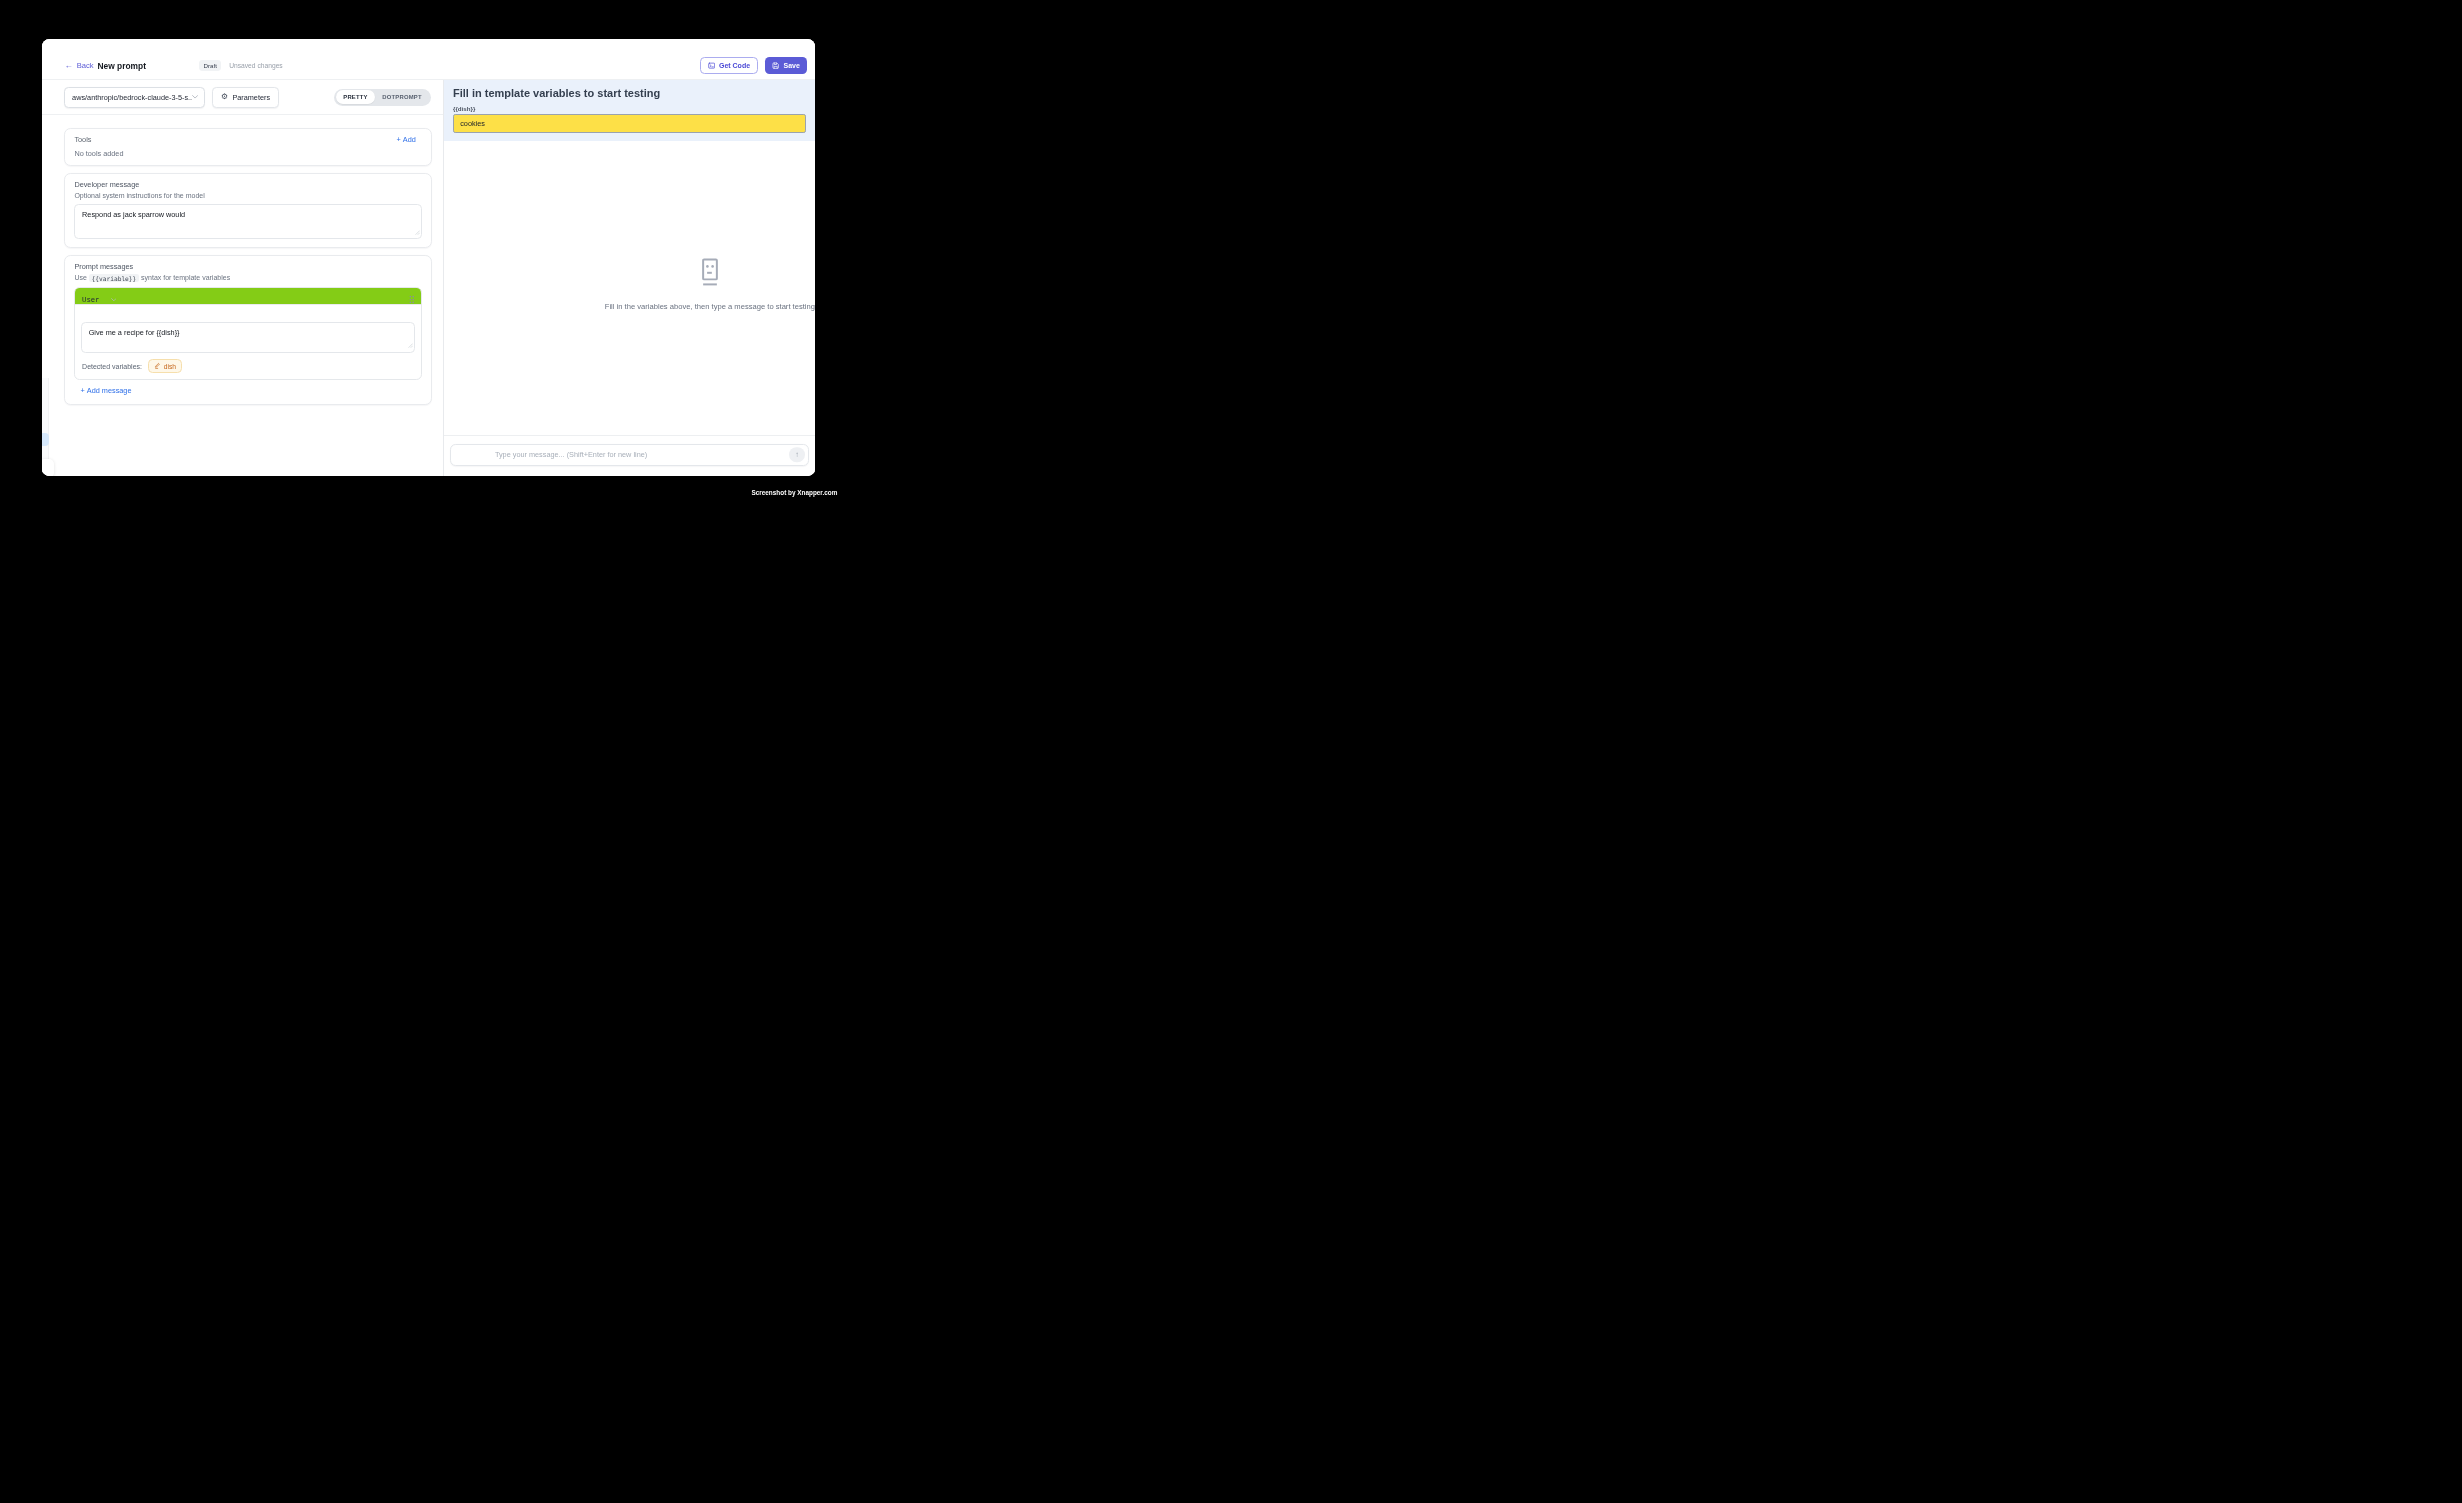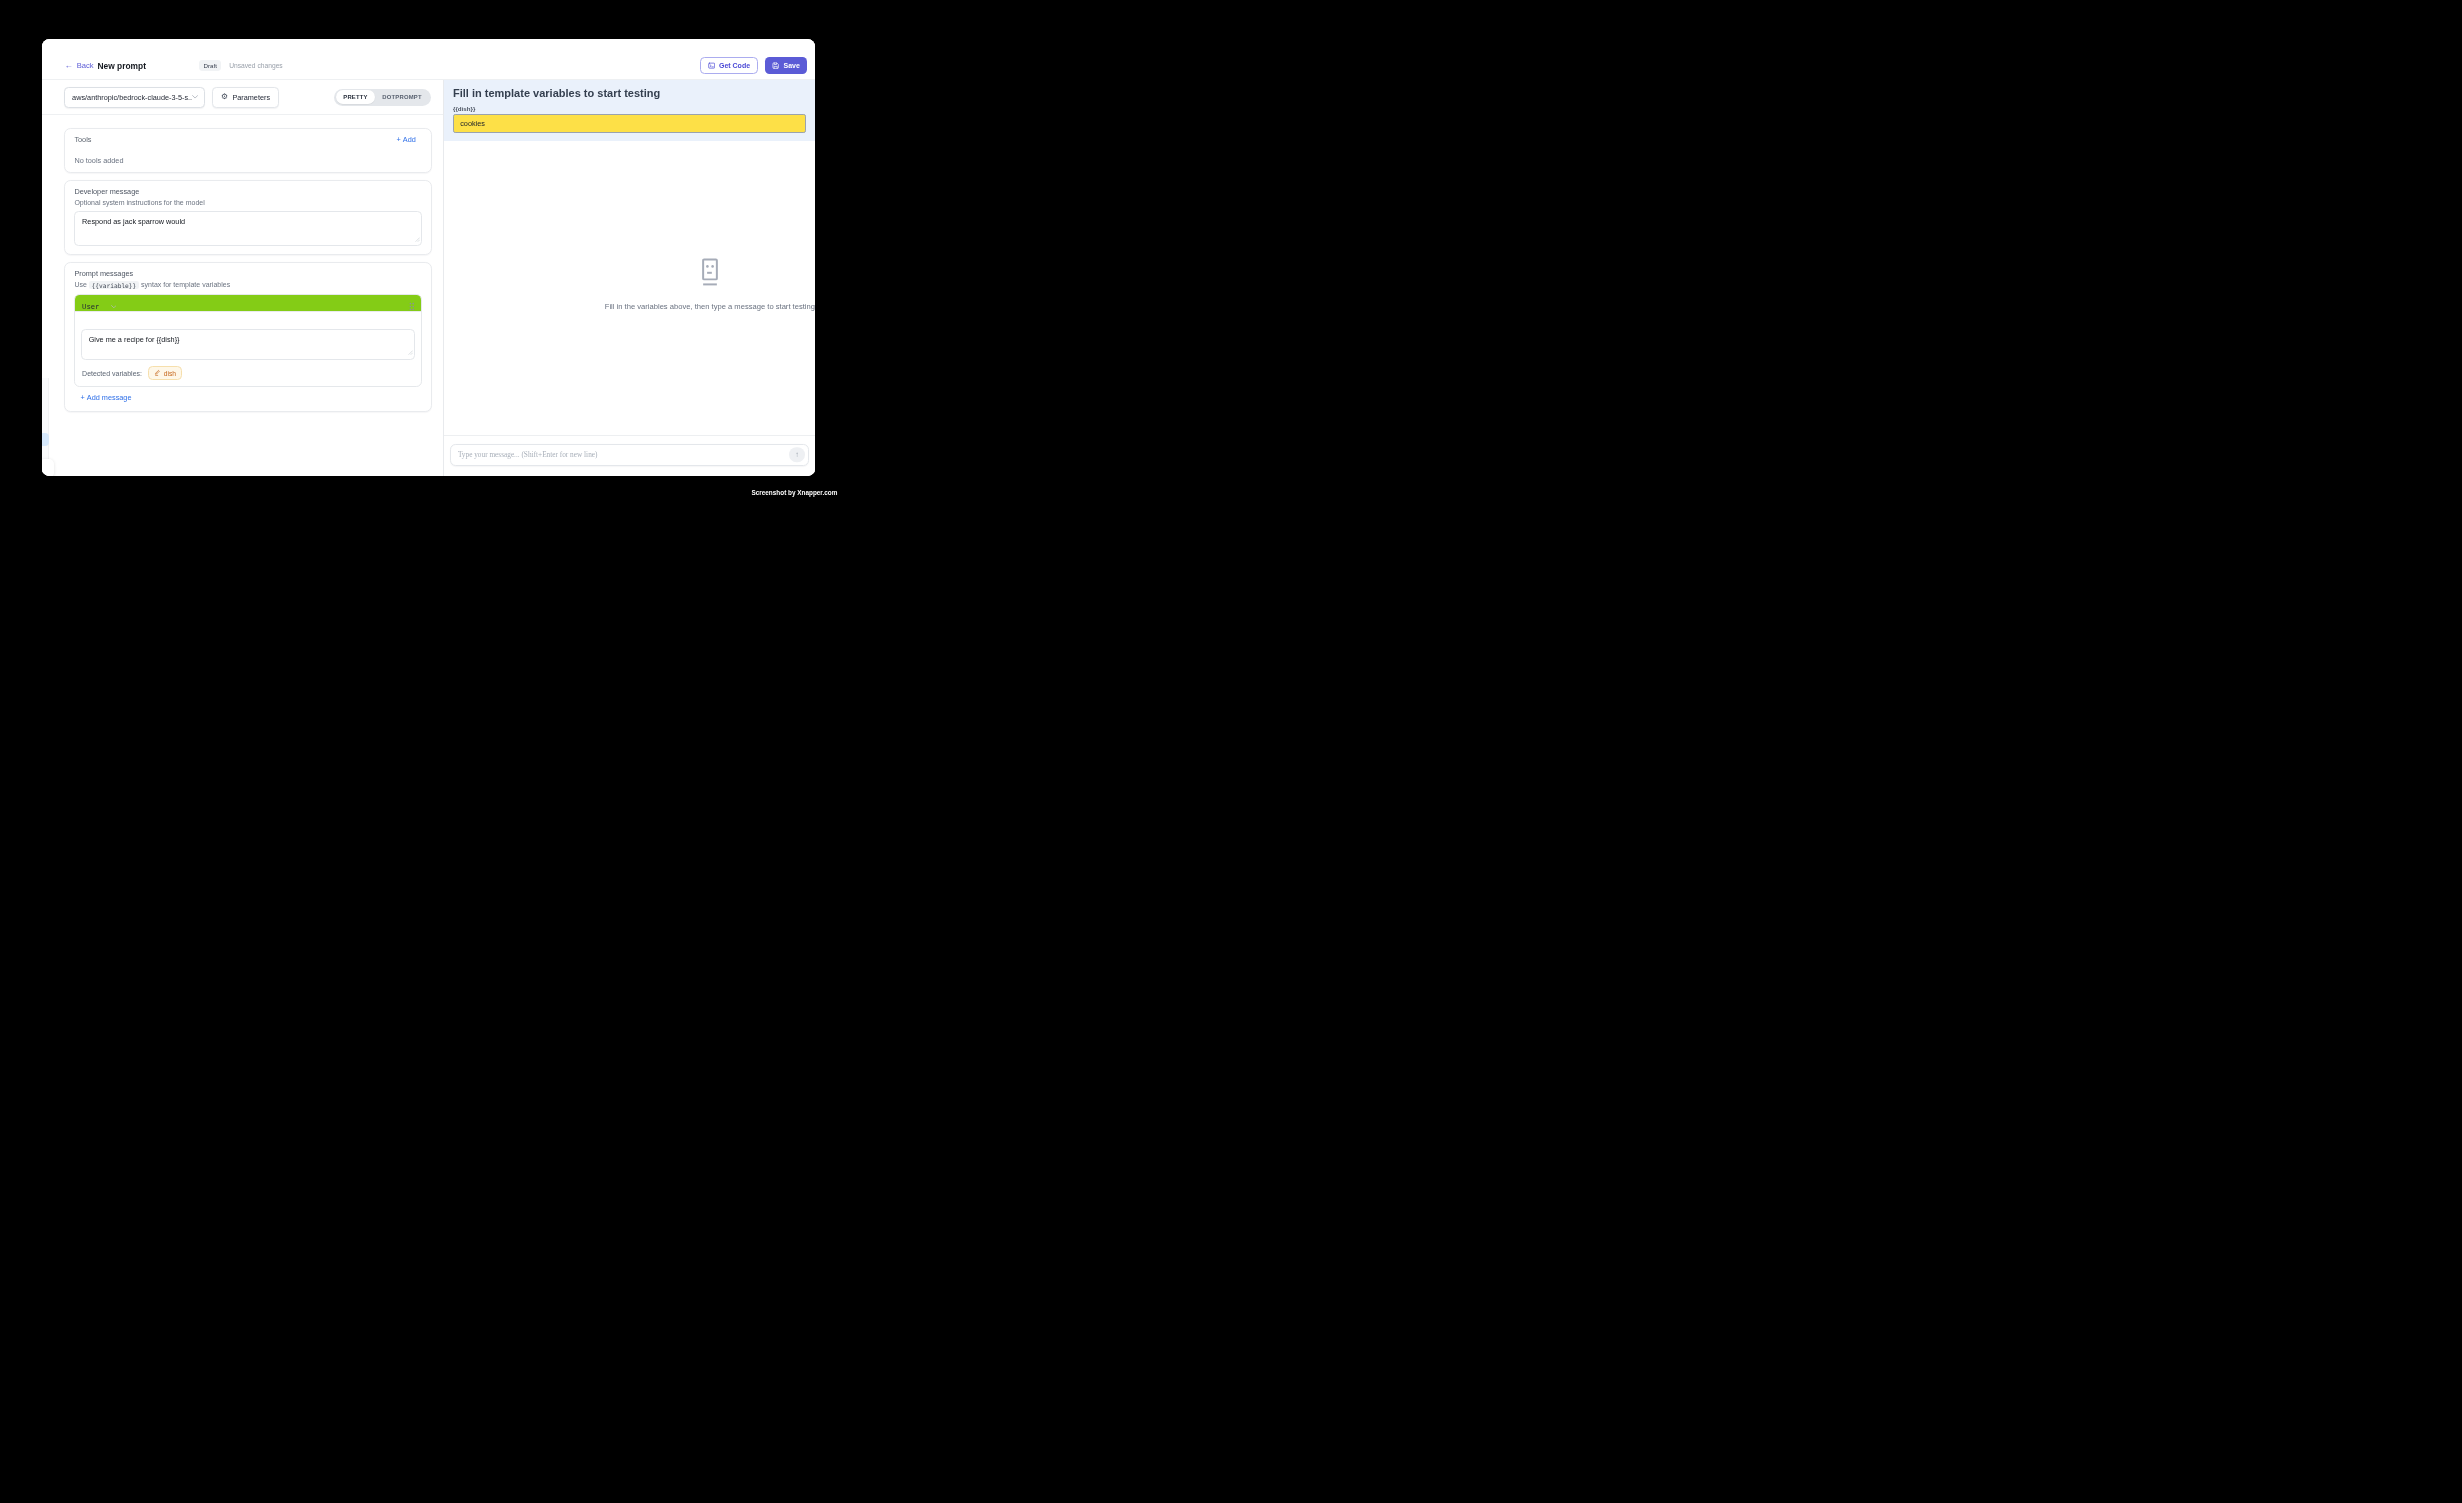--- a/index.html
+++ b/index.html
@@ -49,21 +49,21 @@
 
   
   .cards{padding:12.3px 11.2px 0 22.4px;}
   .card{border:0.6px solid #E9EBEE;border-radius:6.7px;background:#fff;
         box-shadow:0 0.6px 1.1px rgba(16,24,40,.04);margin-bottom:6.7px;}
   .tools-card{padding:5.6px 9px 6.7px;}
   .card-row{display:flex;align-items:center;justify-content:space-between;}
   .card-label{font-size:7.3px;color:#5D6570;}
   .link{display:flex;align-items:center;gap:2.2px;color:#2E6FE8;font-size:7.3px;font-weight:500;cursor:pointer;
         background:none;border:none;font-family:inherit;}
-  .muted{font-size:7.3px;color:#6A7280;margin-top:11px;}
+  .muted{font-size:7.3px;color:#6A7280;margin-top:4px;}
   .dev-card{padding:6.7px 9px 7.8px;}
   .card-title{font-size:7.3px;color:#4D5562;font-weight:500;}
   .card-sub{font-size:7px;color:#6B7380;margin-top:2.8px;}
   .ta-wrap{position:relative;margin-top:5px;}
   textarea{width:100%;border:0.6px solid #E4E7EB;border-radius:4.5px;resize:none;outline:none;
            font-family:inherit;font-size:7.3px;color:#14181F;padding:5px 6.7px;display:block;background:#fff;}
   .resize-corner{position:absolute;right:2.2px;bottom:2.2px;pointer-events:none;}
   .msg-card{padding:6.7px 9px 6.7px;}
   .code-chip{font-family:"DejaVu Sans Mono",monospace;font-size:6.2px;background:#F1F3F5;color:#404854;
              border-radius:2.2px;padding:0.6px 2.8px;}
@@ -86,21 +86,21 @@
   .var-label{font-size:6.2px;font-weight:600;color:#4A5260;margin-top:5.6px;}
   .var-input{width:100%;height:19px;border:0.6px solid #9AA3AE;border-radius:2.2px;background:#fde047;
              font-size:7.3px;color:#1A1F29;padding:0 6.2px;outline:none;margin-top:2.2px;font-family:inherit;display:block;}
   .chat-area{flex:1;display:flex;flex-direction:column;align-items:flex-end;justify-content:center;background:#fff;}
   .empty-state{display:flex;flex-direction:column;align-items:center;margin-top:-7.8px;}
   .empty-text{margin-top:14.6px;font-size:7.6px;color:#6A7280;}
   .chat-bar{border-top:0.6px solid #EDEFF1;padding:7.8px 5.6px 10px;background:#fff;}
   .chat-input{position:relative;border:0.6px solid #E4E7EB;border-radius:5.6px;height:22.4px;display:flex;
               align-items:center;box-shadow:0 0.6px 1.1px rgba(16,24,40,.04);}
   .chat-input input{flex:1;border:none;outline:none;background:none;font-size:7.3px;color:#1A1F29;
-                    padding:0 27px 0 7.3px;font-family:Liberation Serif, serif;height:100%;}
+                    padding:0 27px 0 7.3px;font-family:Liberation Sans, sans-serif;height:100%;margin-left:37px;}
   .chat-input input::placeholder{color:#A8AFB9;}
   .send-btn{position:absolute;right:3.4px;top:50%;transform:translateY(-50%);width:15.7px;height:15.7px;
             border-radius:50%;background:#EEF0F3;border:none;color:#9AA1AB;font-size:7.8px;line-height:1;
             display:flex;align-items:center;justify-content:center;cursor:pointer;}
 
   
   .side-strip{position:absolute;left:0;top:298px;bottom:0;width:7.3px;background:#FAFBFC;
               border-right:0.6px solid #F1F2F4;z-index:4;}
   .side-highlight{position:absolute;left:-2.8px;top:353px;width:10px;height:13px;background:#D7E9FC;border-radius:3.9px;z-index:5;}
   .side-peek{position:absolute;left:-3.4px;bottom:-2.2px;width:15px;height:19px;background:#fff;border-radius:5px;

